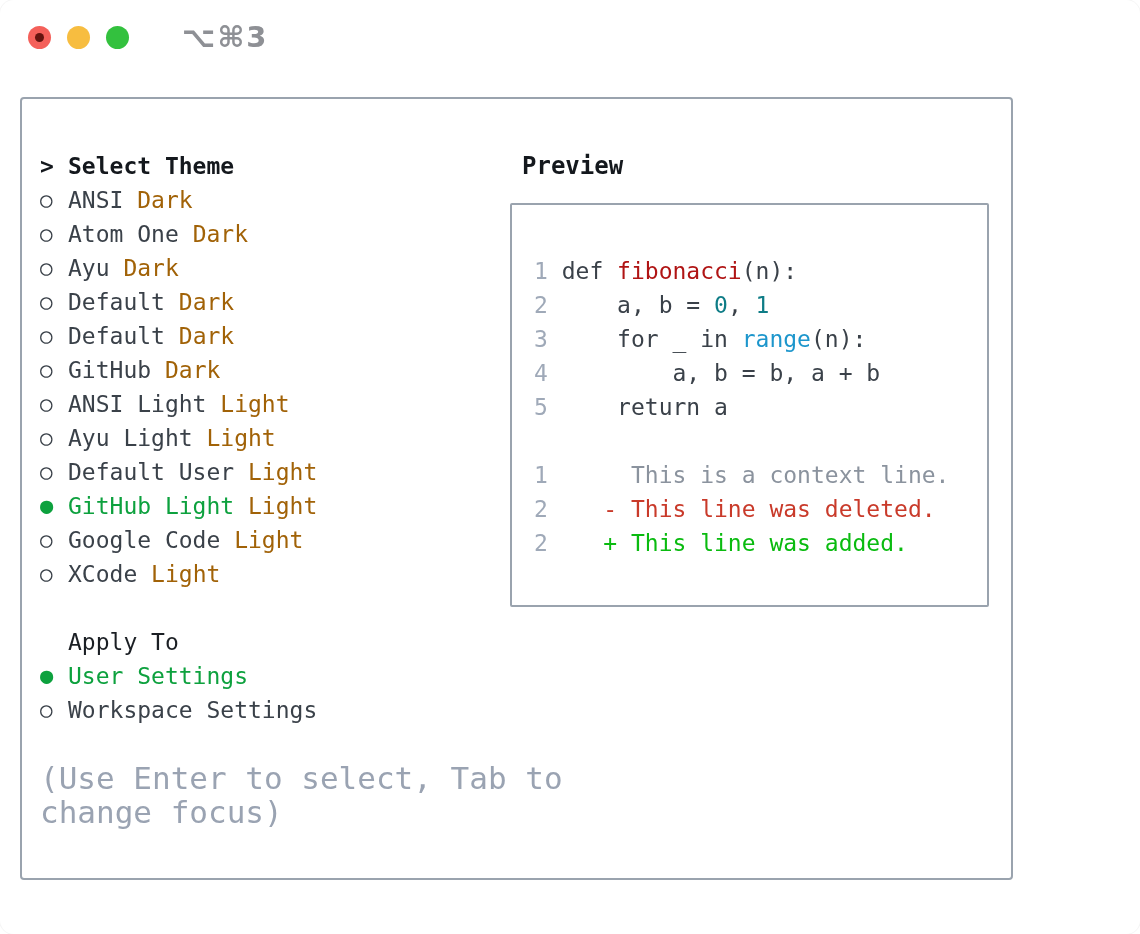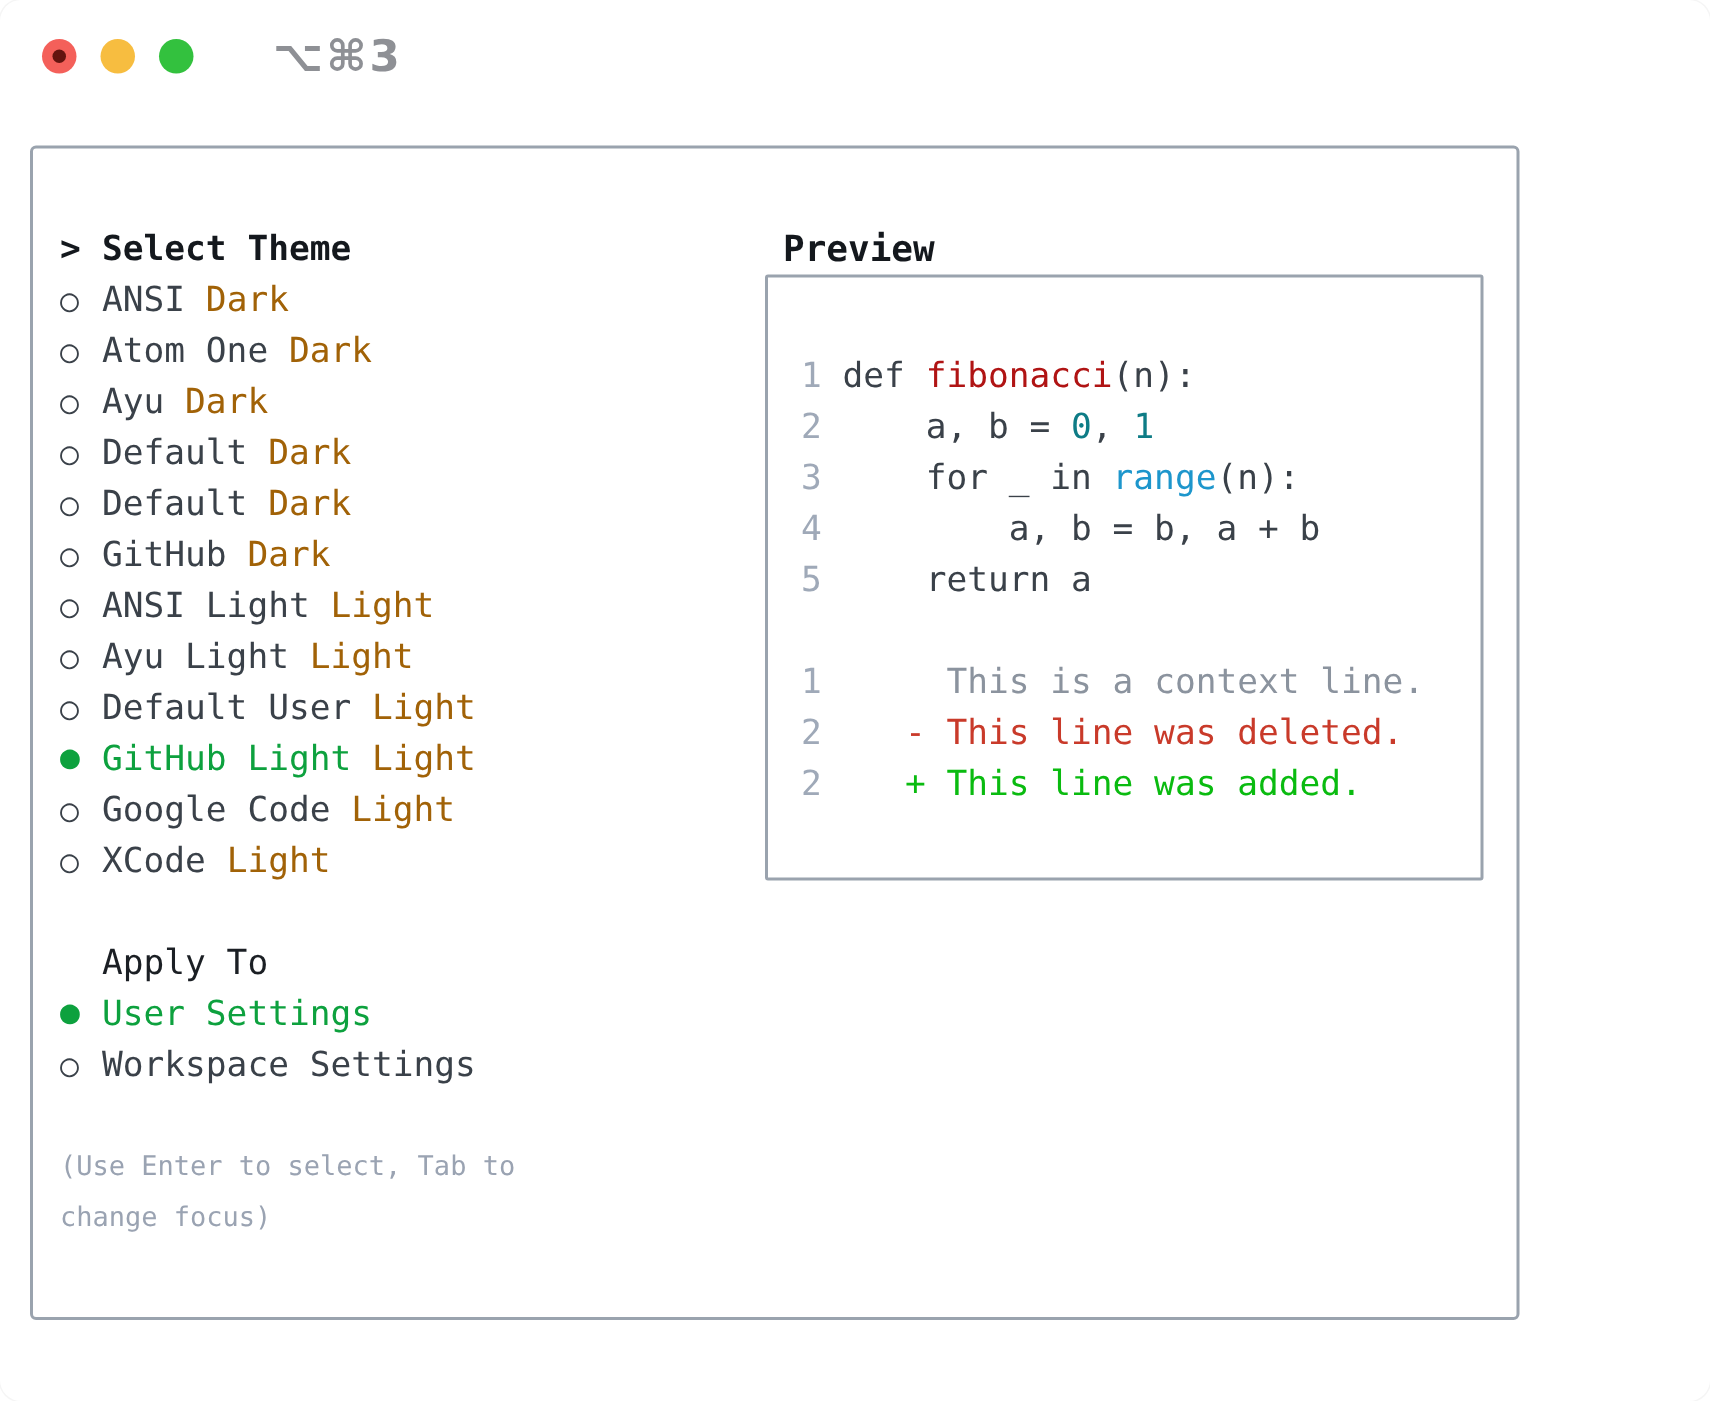--- a/index.html
+++ b/index.html
@@ -55,31 +55,31 @@
   }
   .row .prefix.sel{color:#0da13e;font-size:22px;}
   .row.header-row{font-weight:bold;color:#14181d;}
   .row.header-row .prefix{font-weight:bold;color:#14181d;font-size:23px;}
   .row .name{color:#3a4149;text-align:center;}
   .row.selected .name{color:#0da13e;}
   .row .tag{color:#a16207;}
   .row.apply-header{color:#1b1f24;}
   .spacer{height:34px;}
   .hint-line{
-    height:34px;line-height:34px;font-size:18px;
+    height:34px;line-height:34px;font-size:31px;
     color:#9aa3b2;white-space:pre;
   }
   
   .preview-col{position:absolute;left:480px;top:50px;}
   .preview-header{
     height:34px;line-height:34px;margin-left:20px;
     font-size:24px;font-weight:bold;color:#14181d;
   }
   .preview-box{
-    margin-left:8px;
+    margin-top:20px;margin-left:8px;
     width:479px;height:404px;
     border:2px solid #9aa3ae;border-radius:2px;
     box-sizing:border-box;
     padding:49px 0 0 22px;overflow:hidden;
   }
   .cline{
     height:34px;line-height:34px;font-size:23px;white-space:pre;
   }
   .tk-ln{color:#9fa9b8;}
   .tk-pl{color:#3a4149;}

